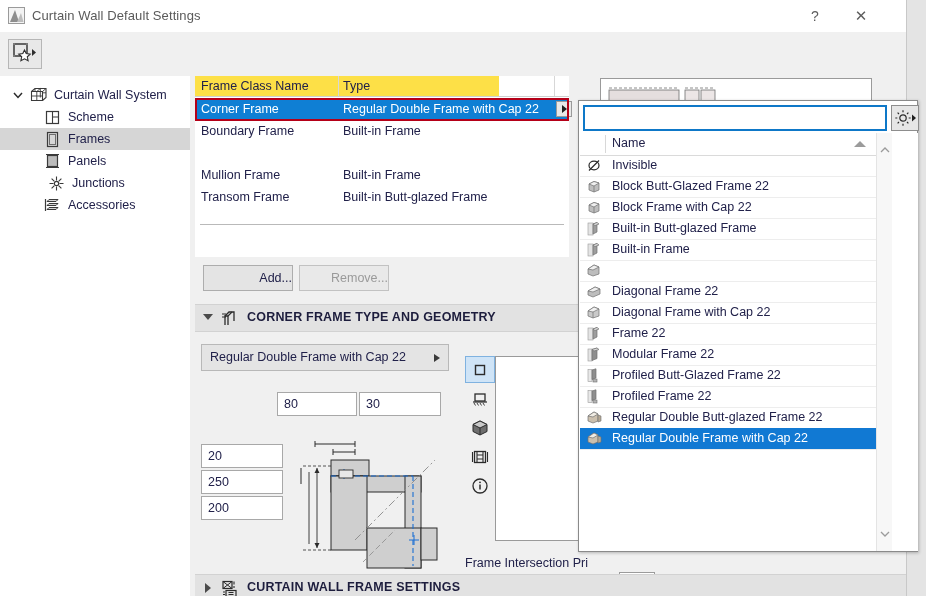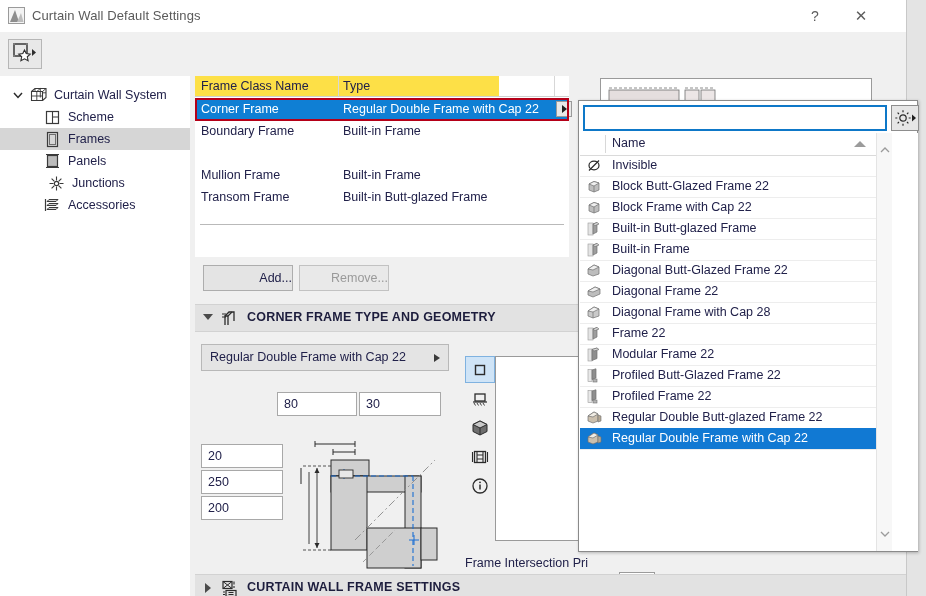--- a/index.html
+++ b/index.html
@@ -508,42 +508,41 @@
         <span class="plbl">Built-in Frame</span>
       </div>
 
       <div class="pop-row" style="top:105px;">
         <span class="pico">
           <svg width="19" height="17" viewBox="0 0 19 17">
             <path d="M3 7 L9 3 L14 5 L14 12 L8 14 L3 12 Z" fill="#bdbdbd" stroke="#707070" stroke-width=".7"></path>
             <path d="M3 7 L9 3 L14 5 L8 8 Z" fill="#efefef" stroke="#707070" stroke-width=".7"></path>
           </svg>
         </span>
-        <span class="plbl">Diagonal Butt-Glazed Frame 22</span>
       </div>
 
       <div class="pop-row" style="top:126px;">
         <span class="pico">
           <svg width="19" height="17" viewBox="0 0 19 17">
             <path d="M3 8 L10 4 L15 6 L15 11 L8 14 L3 12 Z" fill="#bdbdbd" stroke="#707070" stroke-width=".7"></path>
             <path d="M3 8 L10 4 L15 6 L8 9 Z" fill="#efefef" stroke="#707070" stroke-width=".7"></path>
           </svg>
         </span>
         <span class="plbl">Diagonal Frame 22</span>
       </div>
 
       <div class="pop-row" style="top:147px;">
         <span class="pico">
           <svg width="19" height="17" viewBox="0 0 19 17">
             <path d="M3 7 L9 3 L14 5 L14 12 L8 14 L3 12 Z" fill="#c9c9c9" stroke="#707070" stroke-width=".7"></path>
             <path d="M3 7 L9 3 L14 5 L8 8 Z" fill="#f2f2f2" stroke="#707070" stroke-width=".7"></path>
             <path d="M8 8 v6" stroke="#707070" stroke-width=".7"></path>
           </svg>
         </span>
-        <span class="plbl">Diagonal Frame with Cap 28</span>
+        <span class="plbl">Diagonal Frame with Cap 22</span>
       </div>
 
       <div class="pop-row" style="top:168px;">
         <span class="pico">
           <svg width="19" height="17" viewBox="0 0 19 17">
             <rect x="3" y="3" width="5" height="12" fill="#e4e4e4" stroke="#9a9a9a" stroke-width=".6"></rect>
             <path d="M8 4 L12 2.5 L12 12 L8 14 Z" fill="#9d9d9d" stroke="#707070" stroke-width=".7"></path>
             <path d="M8 4 L12 2.5 L14 4 L10 5.5 Z" fill="#e2e2e2" stroke="#707070" stroke-width=".7"></path>
           </svg>
         </span>

